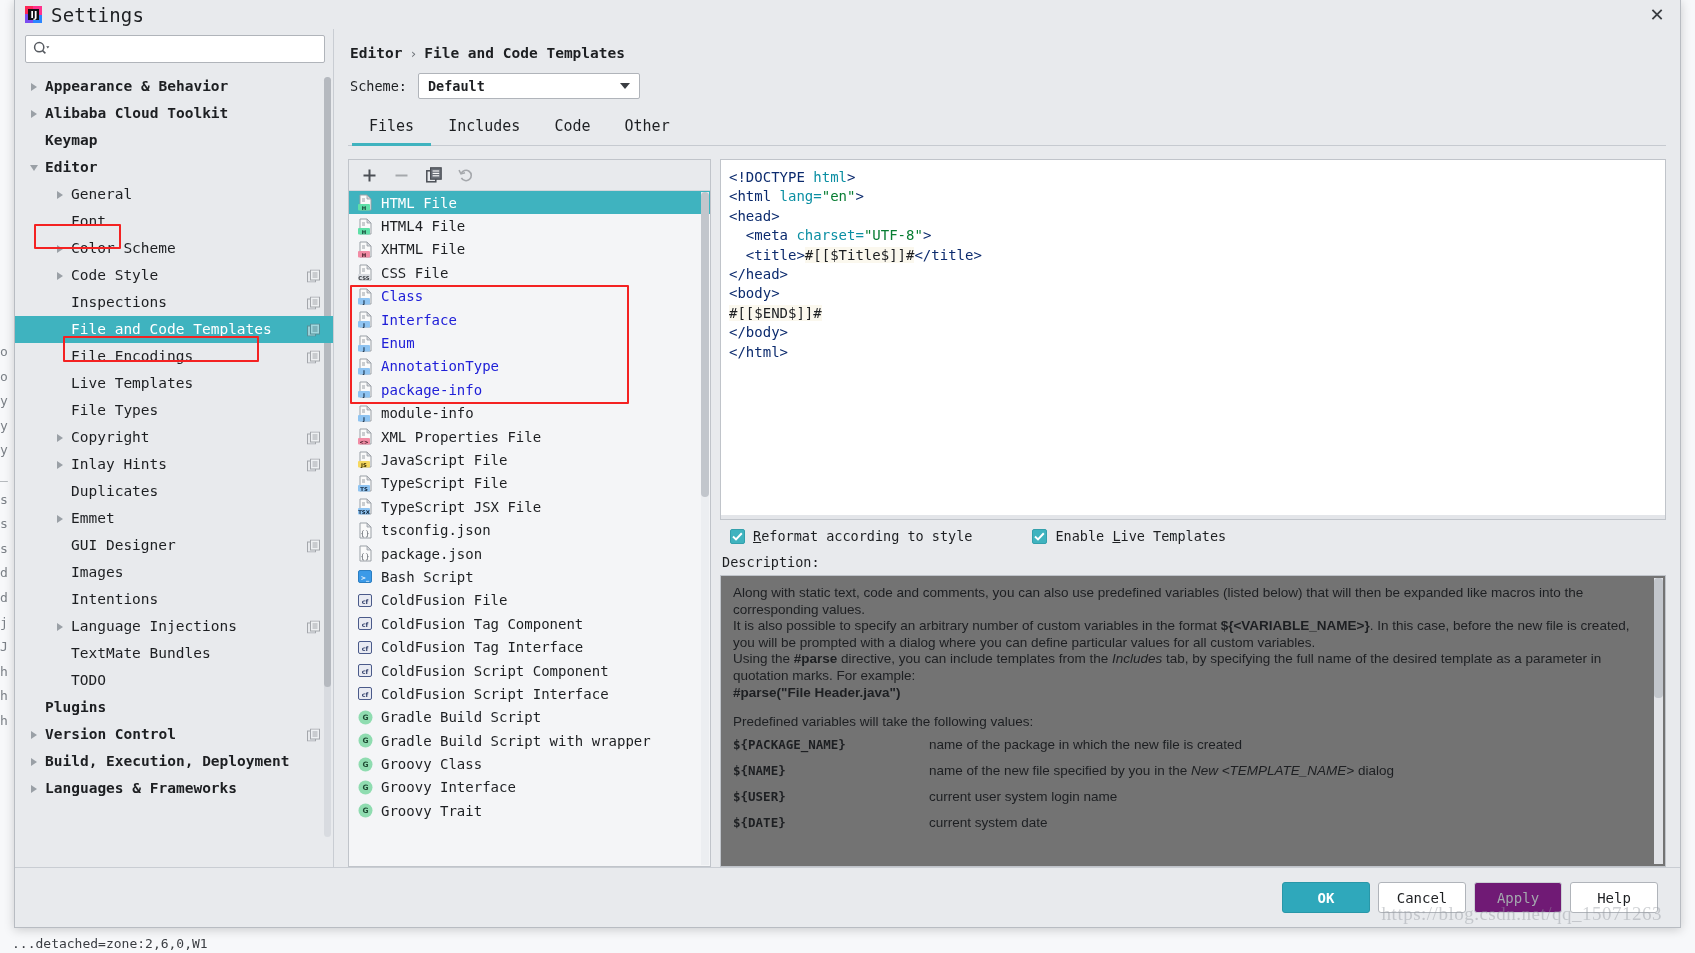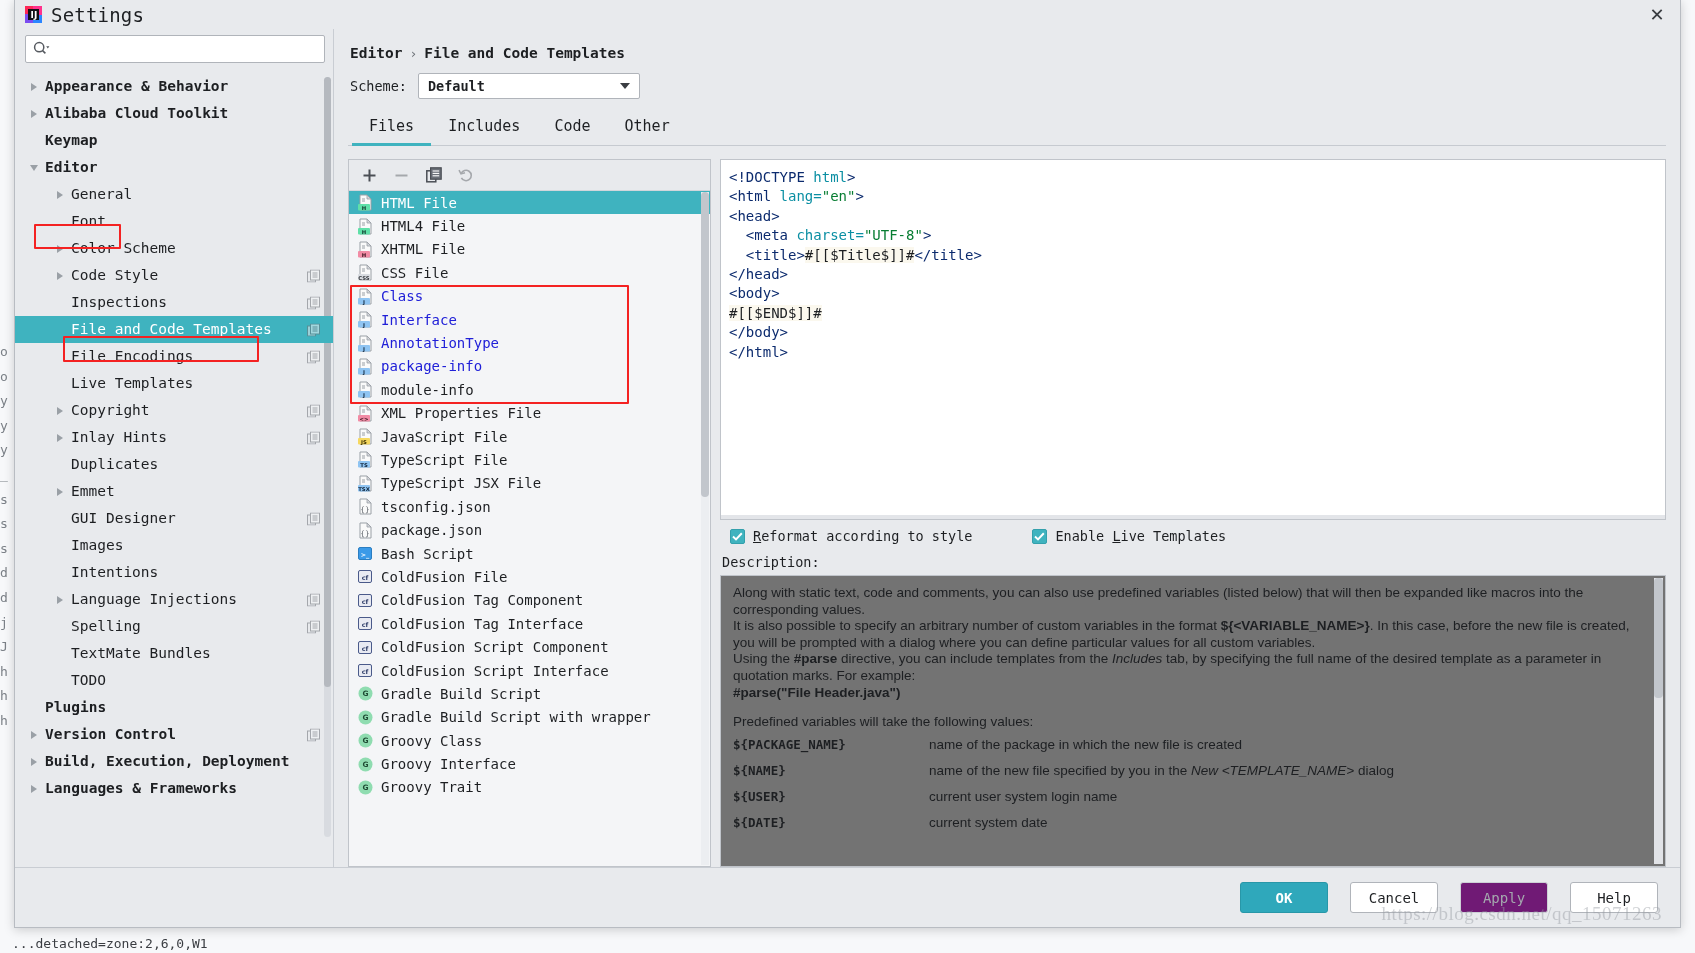--- a/index.html
+++ b/index.html
@@ -321,21 +321,21 @@
   .desc-sb i {
     position: absolute; left: 0; top: 0; width: 9px; height: 120px;
     background: #c2c6cc; border-radius: 4px;
   }
 
   
   .footer {
     flex: 0 0 60px; height: 60px;
     border-top: 1px solid #c9cdd3;
     display: flex; align-items: center; justify-content: flex-end;
-    gap: 22px; padding-right: 22px;
+    gap: 8px; padding-right: 22px;
     position: relative;
   }
   .btn {
     min-width: 88px; height: 31px;
     border: 1px solid #b0b4ba; border-radius: 3px;
     background: #ffffff; color: #1d1f22;
     font-family: "DejaVu Sans Mono", monospace; font-size: 14px;
     display: flex; align-items: center; justify-content: center;
     cursor: pointer; padding: 0 14px;
   }
@@ -502,20 +502,24 @@
                   <line x1="5.5" y1="5.5" x2="10.5" y2="5.5" stroke="#6d7278"></line>
                   <line x1="5.5" y1="7.5" x2="10.5" y2="7.5" stroke="#6d7278"></line>
                 </svg>
               </span>
             </div>
             <div class="tree-row" style="padding-left: 38px;">
               <span class="tw"></span>
               <span class="tree-label">Live Templates</span>
             </div>
             <div class="tree-row" style="padding-left: 38px;">
+              <span class="tw"></span>
+              <span class="tree-label">File Types</span>
+            </div>
+            <div class="tree-row" style="padding-left: 38px;">
               <span class="tw">
                 <span class="tri-r"></span>
               </span>
               <span class="tree-label">Copyright</span>
               <span class="copy-badge">
                 <svg width="13" height="13" viewBox="0 0 13 13">
                   <rect x="0.5" y="2.5" width="8" height="10" fill="#e8eaed" stroke="#6d7278"></rect>
                   <rect x="3.5" y="0.5" width="9" height="10" fill="#f4f5f7" stroke="#6d7278"></rect>
                   <line x1="5.5" y1="3.5" x2="10.5" y2="3.5" stroke="#6d7278"></line>
                   <line x1="5.5" y1="5.5" x2="10.5" y2="5.5" stroke="#6d7278"></line>
@@ -579,33 +583,20 @@
                   <rect x="0.5" y="2.5" width="8" height="10" fill="#e8eaed" stroke="#6d7278"></rect>
                   <rect x="3.5" y="0.5" width="9" height="10" fill="#f4f5f7" stroke="#6d7278"></rect>
                   <line x1="5.5" y1="3.5" x2="10.5" y2="3.5" stroke="#6d7278"></line>
                   <line x1="5.5" y1="5.5" x2="10.5" y2="5.5" stroke="#6d7278"></line>
                   <line x1="5.5" y1="7.5" x2="10.5" y2="7.5" stroke="#6d7278"></line>
                 </svg>
               </span>
             </div>
             <div class="tree-row" style="padding-left: 38px;">
               <span class="tw"></span>
-              <span class="tree-label">Spelling</span>
-              <span class="copy-badge">
-                <svg width="13" height="13" viewBox="0 0 13 13">
-                  <rect x="0.5" y="2.5" width="8" height="10" fill="#e8eaed" stroke="#6d7278"></rect>
-                  <rect x="3.5" y="0.5" width="9" height="10" fill="#f4f5f7" stroke="#6d7278"></rect>
-                  <line x1="5.5" y1="3.5" x2="10.5" y2="3.5" stroke="#6d7278"></line>
-                  <line x1="5.5" y1="5.5" x2="10.5" y2="5.5" stroke="#6d7278"></line>
-                  <line x1="5.5" y1="7.5" x2="10.5" y2="7.5" stroke="#6d7278"></line>
-                </svg>
-              </span>
-            </div>
-            <div class="tree-row" style="padding-left: 38px;">
-              <span class="tw"></span>
               <span class="tree-label">TextMate Bundles</span>
             </div>
             <div class="tree-row" style="padding-left: 38px;">
               <span class="tw"></span>
               <span class="tree-label">TODO</span>
             </div>
             <div class="tree-row bold" style="padding-left: 12px;">
               <span class="tw"></span>
               <span class="tree-label">Plugins</span>
             </div>
@@ -770,20 +761,33 @@
                     <svg width="17" height="17" viewBox="0 0 17 17">
                       <path d="M3 1 h7 l4 4 v11 h-11 z" fill="#fafafa" stroke="#9aa0a6" stroke-width="1"></path>
                       <path d="M10 1 l4 4 h-4 z" fill="#d5d8dc" stroke="#9aa0a6" stroke-width="0.8"></path>
                       <line x1="5" y1="5" x2="8" y2="5" stroke="#9aa0a6"></line>
                       <line x1="5" y1="7" x2="8" y2="7" stroke="#9aa0a6"></line>
                       <rect x="1" y="10" width="12" height="6.6" rx="1" fill="#8fc4f2"></rect>
                       <text x="7" y="15.6" text-anchor="middle" font-family="DejaVu Sans" font-size="5.3" font-weight="bold" fill="#10243a">J</text>
                     </svg>
                   </span>
                   <span class="flabel">Interface</span>
+                </div>
+                <div class="frow java">
+                  <span class="ficon">
+                    <svg width="17" height="17" viewBox="0 0 17 17">
+                      <path d="M3 1 h7 l4 4 v11 h-11 z" fill="#fafafa" stroke="#9aa0a6" stroke-width="1"></path>
+                      <path d="M10 1 l4 4 h-4 z" fill="#d5d8dc" stroke="#9aa0a6" stroke-width="0.8"></path>
+                      <line x1="5" y1="5" x2="8" y2="5" stroke="#9aa0a6"></line>
+                      <line x1="5" y1="7" x2="8" y2="7" stroke="#9aa0a6"></line>
+                      <rect x="1" y="10" width="12" height="6.6" rx="1" fill="#8fc4f2"></rect>
+                      <text x="7" y="15.6" text-anchor="middle" font-family="DejaVu Sans" font-size="5.3" font-weight="bold" fill="#10243a">J</text>
+                    </svg>
+                  </span>
+                  <span class="flabel">Enum</span>
                 </div>
                 <div class="frow java">
                   <span class="ficon">
                     <svg width="17" height="17" viewBox="0 0 17 17">
                       <path d="M3 1 h7 l4 4 v11 h-11 z" fill="#fafafa" stroke="#9aa0a6" stroke-width="1"></path>
                       <path d="M10 1 l4 4 h-4 z" fill="#d5d8dc" stroke="#9aa0a6" stroke-width="0.8"></path>
                       <line x1="5" y1="5" x2="8" y2="5" stroke="#9aa0a6"></line>
                       <line x1="5" y1="7" x2="8" y2="7" stroke="#9aa0a6"></line>
                       <rect x="1" y="10" width="12" height="6.6" rx="1" fill="#8fc4f2"></rect>
                       <text x="7" y="15.6" text-anchor="middle" font-family="DejaVu Sans" font-size="5.3" font-weight="bold" fill="#10243a">J</text>

